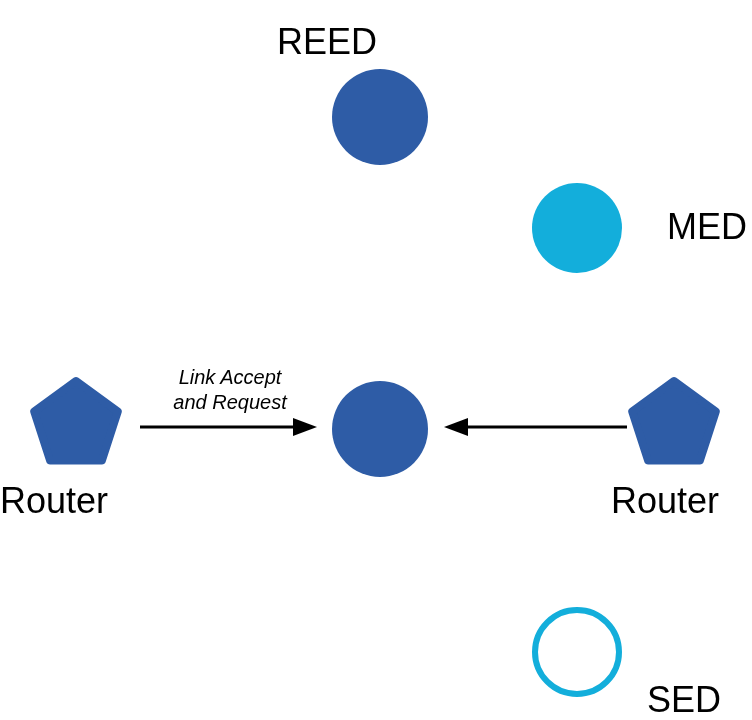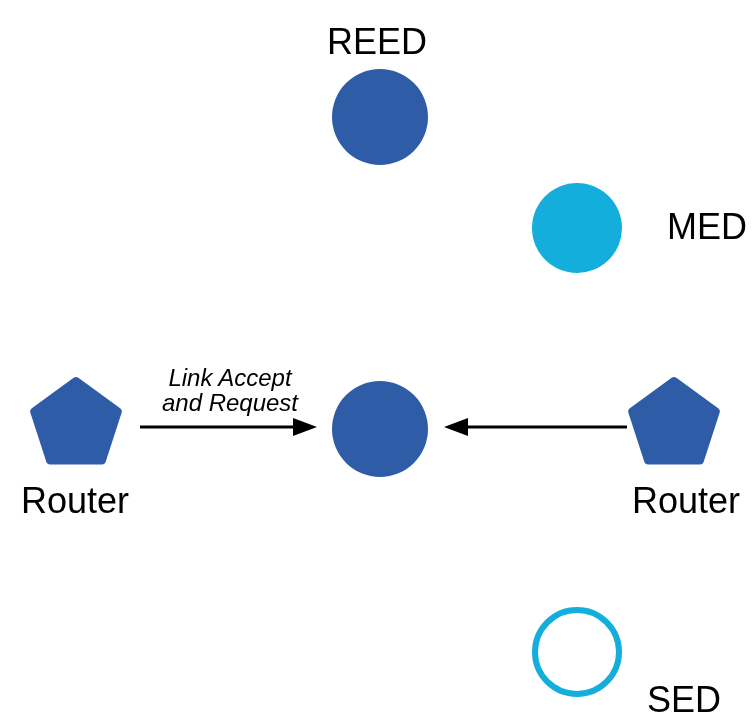--- a/index.html
+++ b/index.html
@@ -19,21 +19,21 @@
     font-family:"Liberation Sans", sans-serif;
     overflow:hidden;
   }
   .node-label{
     position:absolute;
     font-size:36px;
     line-height:36px;
     color:var(--label-black);
     white-space:nowrap;
   }
-  .centered{text-align:center;}
+  .centered{text-align:left;}
   .circle{
     position:absolute;
     border-radius:50%;
   }
   .circle.blue{background:var(--node-blue);}
   .circle.cyan{background:var(--node-cyan);}
   .circle.outline-cyan{
     background:transparent;
     border:6px solid var(--node-cyan);
   }
@@ -44,21 +44,21 @@
 
   .reed-label{left:277px;top:24px;width:200px;}
   .med-label{left:667px;top:209px;}
   .router-left-label{left:0px;top:483px;width:150px;}
   .router-right-label{left:611px;top:483px;width:150px;}
   .sed-label{left:647px;top:634px;margin-top:48px;}
 
   .edge-annotation{
     position:absolute;
     left:130px;top:365px;width:200px;
-    font-size:24px;
+    font-size:20px;
     line-height:25px;
     font-style:italic;
     text-align:center;
     color:var(--label-black);
   }
   svg.diagram-layer{
     position:absolute;
     left:0;top:0;
     width:752px;height:720px;
   }

